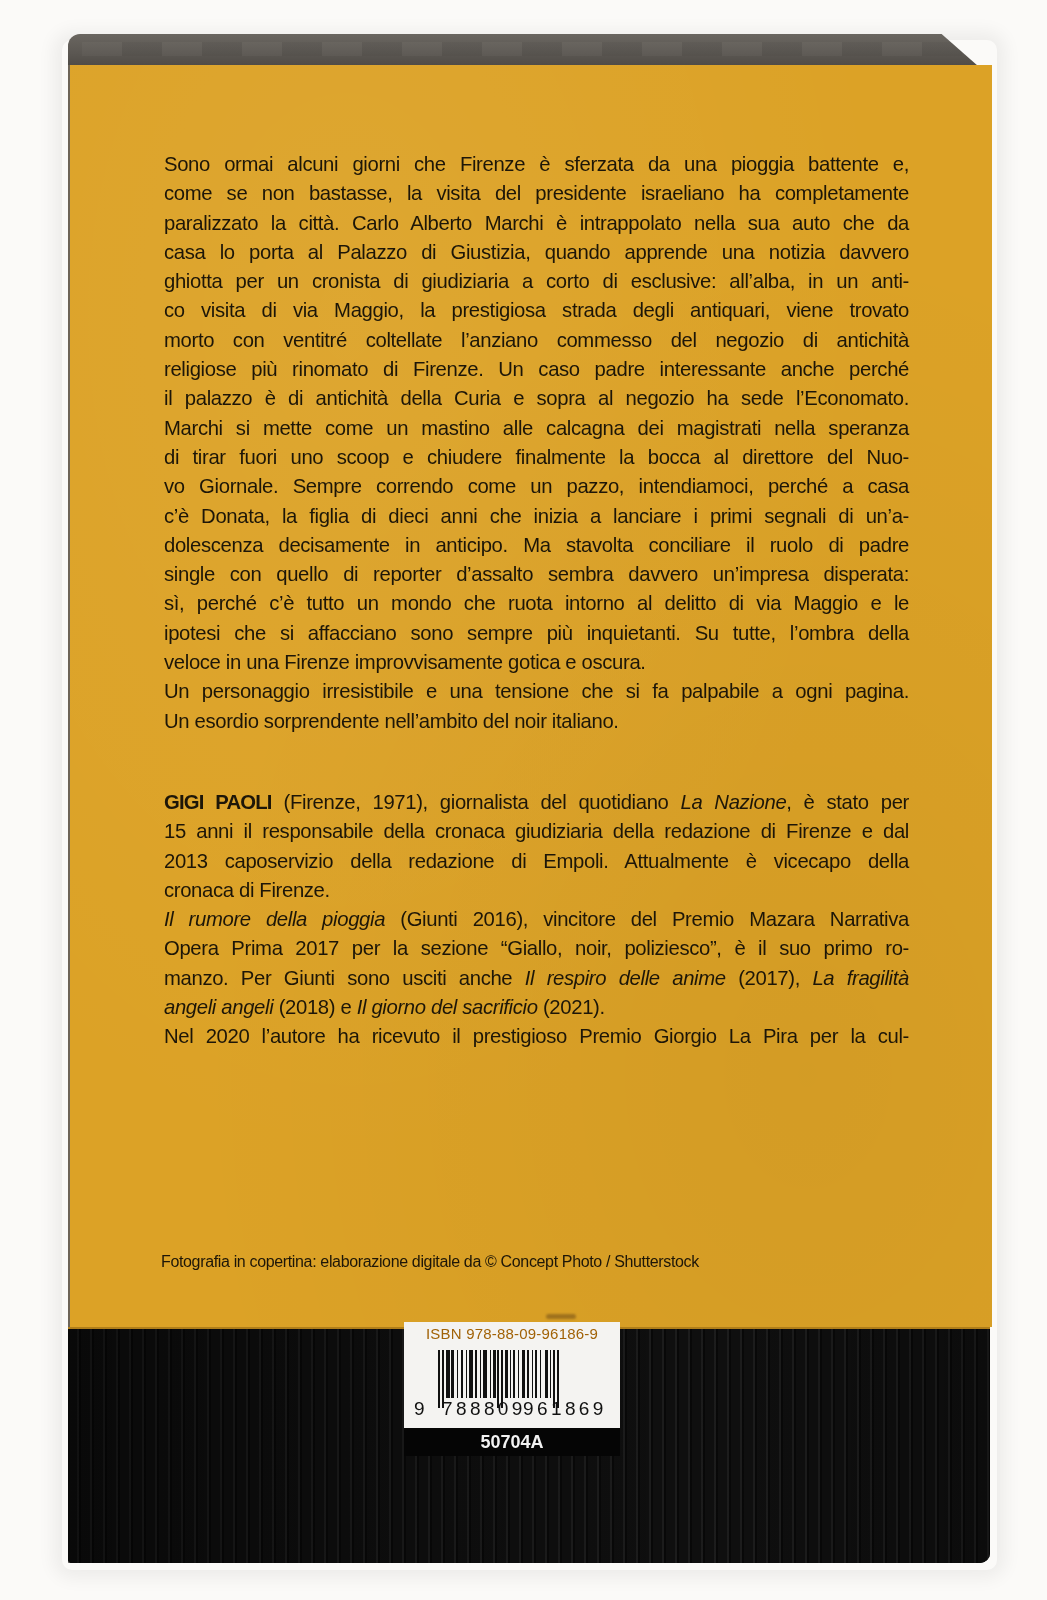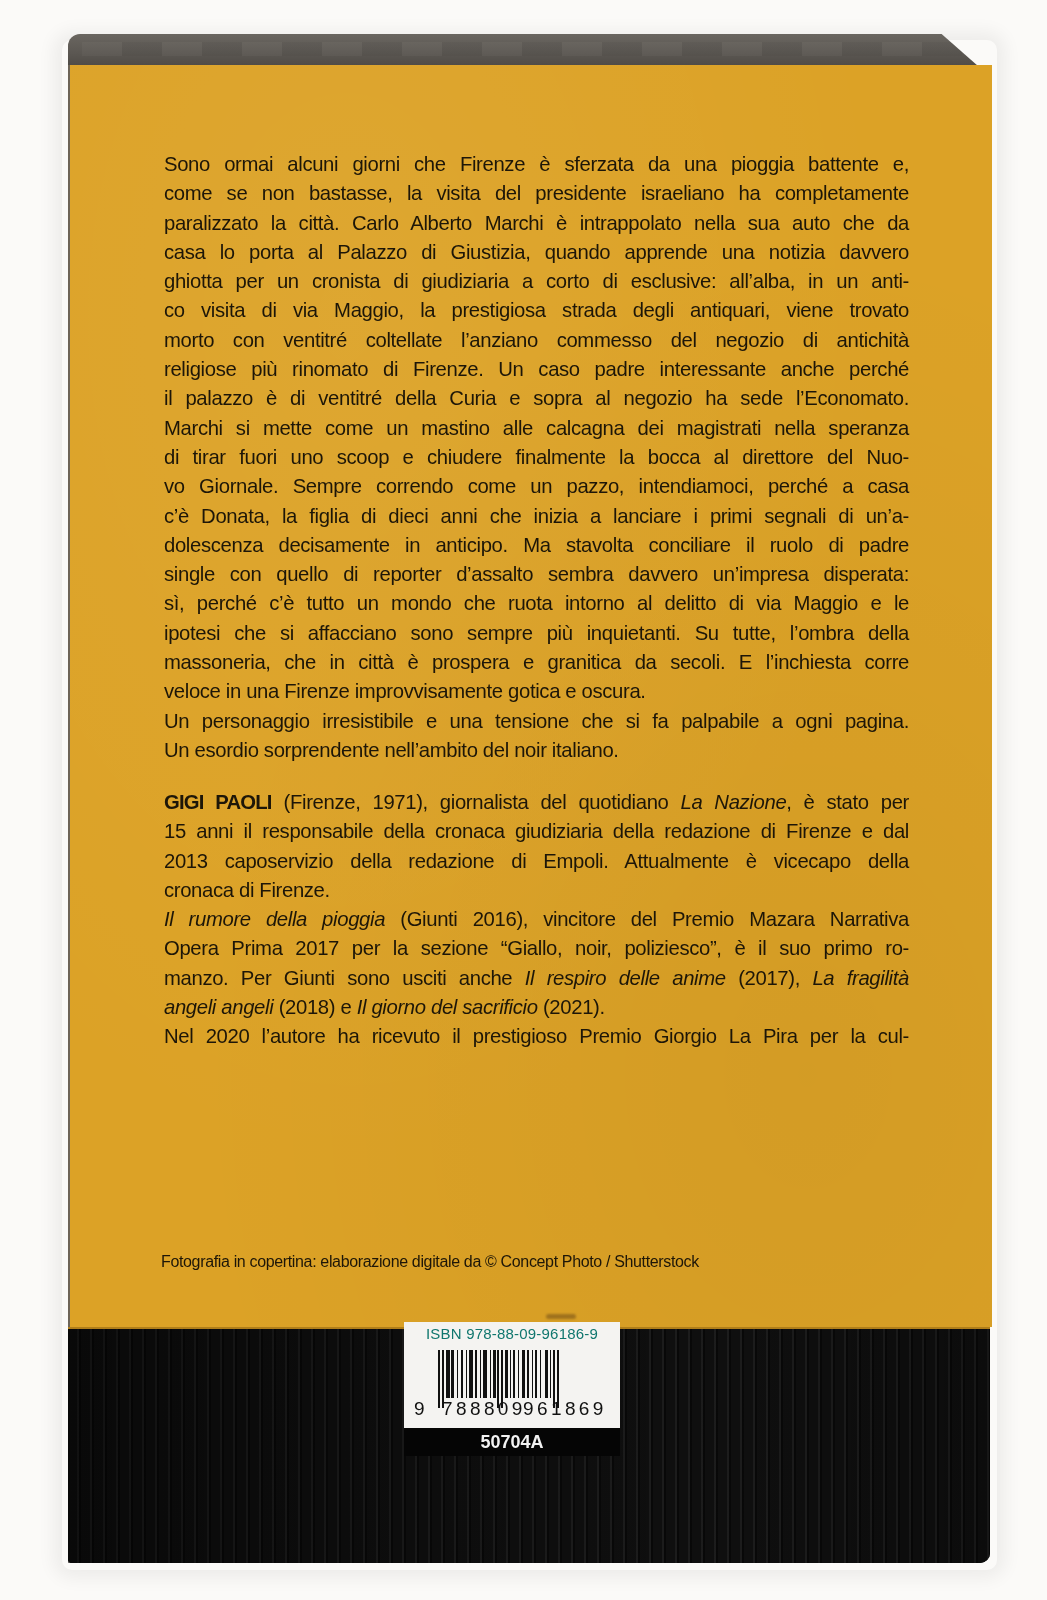--- a/index.html
+++ b/index.html
@@ -134,21 +134,21 @@
       background: #f4f3f1;
       box-sizing: border-box;
       padding-top: 3px;
       z-index: 2;
     }
     .isbn-label {
       display: block;
       text-align: center;
       font-size: 15px;
       letter-spacing: 0.2px;
-      color: #0f766e;
+      color: #a16207;
       font-family: "Liberation Sans", sans-serif;
     }
     .barcode {
       position: absolute;
       left: 34px;
       top: 28px;
       width: 160px;
       height: 56px;
       display: flex;
       align-items: flex-start;
@@ -229,30 +229,29 @@
 
 <div class="text-block synopsis">
   <span class="line">Sono ormai alcuni giorni che Firenze è sferzata da una pioggia battente e,</span>
   <span class="line">come se non bastasse, la visita del presidente israeliano ha completamente</span>
   <span class="line">paralizzato la città. Carlo Alberto Marchi è intrappolato nella sua auto che da</span>
   <span class="line">casa lo porta al Palazzo di Giustizia, quando apprende una notizia davvero</span>
   <span class="line">ghiotta per un cronista di giudiziaria a corto di esclusive: all’alba, in un anti-</span>
   <span class="line">co visita di via Maggio, la prestigiosa strada degli antiquari, viene trovato</span>
   <span class="line">morto con ventitré coltellate l’anziano commesso del negozio di antichità</span>
   <span class="line">religiose più rinomato di Firenze. Un caso padre interessante anche perché</span>
-  <span class="line">il palazzo è di ventitré della Curia e sopra al negozio ha sede l’Economato.</span>
+  <span class="line">il palazzo è di antichità della Curia e sopra al negozio ha sede l’Economato.</span>
   <span class="line">Marchi si mette come un mastino alle calcagna dei magistrati nella speranza</span>
   <span class="line">di tirar fuori uno scoop e chiudere finalmente la bocca al direttore del Nuo-</span>
   <span class="line">vo Giornale. Sempre correndo come un pazzo, intendiamoci, perché a casa</span>
   <span class="line">c’è Donata, la figlia di dieci anni che inizia a lanciare i primi segnali di un’a-</span>
   <span class="line">dolescenza decisamente in anticipo. Ma stavolta conciliare il ruolo di padre</span>
   <span class="line">single con quello di reporter d’assalto sembra davvero un’impresa disperata:</span>
   <span class="line">sì, perché c’è tutto un mondo che ruota intorno al delitto di via Maggio e le</span>
   <span class="line">ipotesi che si affacciano sono sempre più inquietanti. Su tutte, l’ombra della</span>
-  <span class="line">massoneria, che in città è prospera e granitica da secoli. E l’inchiesta corre</span>
   <span class="line last">veloce in una Firenze improvvisamente gotica e oscura.</span>
   <span class="line">Un personaggio irresistibile e una tensione che si fa palpabile a ogni pagina.</span>
   <span class="line last">Un esordio sorprendente nell’ambito del noir italiano.</span>
 </div>
 
 <div class="text-block bio">
   <span class="line"><span class="author-name">GIGI PAOLI</span><span> (Firenze, 1971), giornalista del quotidiano </span><em>La Nazione</em><span>, è stato per</span></span>
   <span class="line">15 anni il responsabile della cronaca giudiziaria della redazione di Firenze e dal</span>
   <span class="line">2013 caposervizio della redazione di Empoli. Attualmente è vicecapo della</span>
   <span class="line last">cronaca di Firenze.</span>

